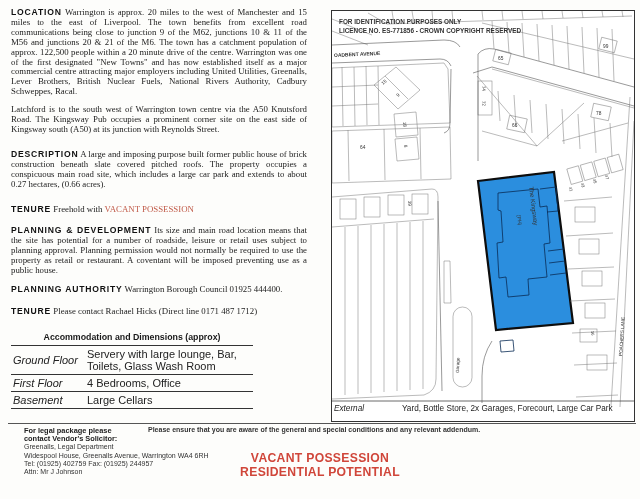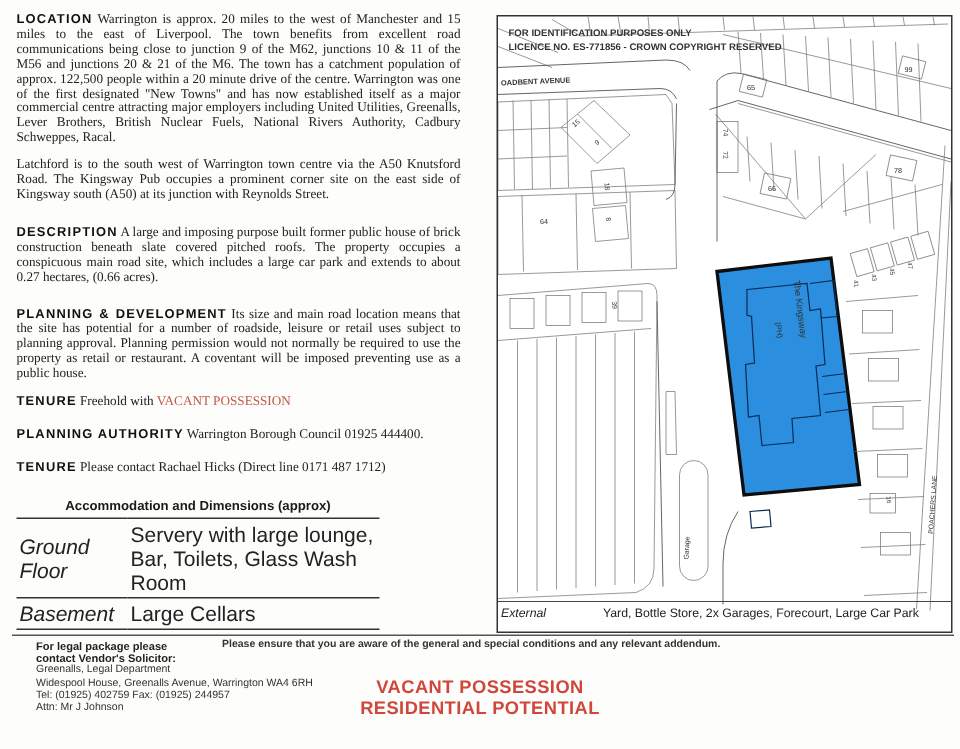--- a/index.html
+++ b/index.html
@@ -11,21 +11,21 @@
         text-align:justify;margin:0 0 8px 0;color:#222;}
   .h{font-family:"Liberation Sans",sans-serif;font-weight:bold;font-size:8.6px;
      letter-spacing:.8px;color:#111;}
   .gap-lg{margin-bottom:15px;}
   .gap-md{margin-bottom:12px;}
   .gap-sm{margin-bottom:9px;}
   .hl{color:#c05a48;}
   
   .acc{width:242px;margin-top:15px;}
   .acc-title{font-weight:bold;font-size:8.8px;text-align:center;width:242px;margin:0 0 3px 0;}
-  table.acc-table{border-collapse:collapse;width:242px;font-size:14px;}
+  table.acc-table{border-collapse:collapse;width:242px;font-size:11px;}
   table.acc-table td{padding:2px 0 2px 2px;border-top:1.4px solid #333;}
   table.acc-table tr:last-child td{border-bottom:1.6px solid #333;}
   td.acc-label{font-style:italic;width:72px;color:#222;}
   td.acc-value{color:#222;}
   
   .map{position:absolute;left:331px;top:10px;width:302px;height:410px;
        border:1px solid #333;background:#fff;}
   .map svg{display:block;}
   .ext-row{position:absolute;left:334px;top:404px;width:306px;font-size:8.2px;
            white-space:nowrap;color:#222;}
@@ -49,36 +49,40 @@
 <div class="page">
 
   <div class="left-col">
 
     <p class="para"><span class="h">LOCATION</span> <span>Warrington is approx. 20 miles to the west of Manchester and 15 miles to the east of Liverpool. The town benefits from excellent road communications being close to junction 9 of the M62, junctions 10 &amp; 11 of the M56 and junctions 20 &amp; 21 of the M6. The town has a catchment population of approx. 122,500 people within a 20 minute drive of the centre.  Warrington was one of the first designated "New Towns" and has now established itself as a major commercial centre attracting major employers including United Utilities, Greenalls, Lever Brothers, British Nuclear Fuels, National Rivers Authority, Cadbury Schweppes, Racal.</span></p>
 
     <p class="para gap-lg"><span>Latchford is to the south west of Warrington town centre via the A50 Knutsford Road. The Kingsway Pub occupies a prominent corner site on the east side of Kingsway south (A50) at its junction with Reynolds Street.</span></p>
 
     <p class="para gap-lg"><span class="h">DESCRIPTION</span> <span>A large and imposing purpose built former public house of brick construction beneath slate covered pitched roofs. The property occupies a conspicuous main road site, which includes a large car park and extends to about 0.27 hectares, (0.66 acres).</span></p>
 
+    <p class="para gap-md"><span class="h">TENURE</span> <span>Freehold with </span><span class="hl">VACANT POSSESSION</span></p>
+
     <p class="para gap-sm"><span class="h">PLANNING &amp; DEVELOPMENT</span> <span>Its size and main road location means that the site has potential for a number of roadside, leisure or retail  uses subject to planning approval. Planning permission would not normally be required to use the property as retail or restaurant. A coventant will be imposed preventing use as a public house.</span></p>
-
-    <p class="para gap-md"><span class="h">TENURE</span> <span>Freehold with </span><span class="hl">VACANT POSSESSION</span></p>
 
     <p class="para gap-md"><span class="h">PLANNING AUTHORITY</span> <span>Warrington Borough Council  01925 444400.</span></p>
 
 
     <p class="para gap-sm"><span class="h">TENURE</span> <span>Please contact Rachael Hicks (Direct line 0171 487 1712)</span></p>
 
     <div class="acc">
       <div class="acc-title">Accommodation and Dimensions (approx)</div>
       <table class="acc-table">
         <tbody>
             <tr>
           <td class="acc-label">Ground Floor</td>
           <td class="acc-value">Servery with large lounge, Bar, Toilets, Glass Wash Room</td>
+        </tr>
+        <tr>
+          <td class="acc-label">First Floor</td>
+          <td class="acc-value">4 Bedrooms, Office</td>
         </tr>
         <tr>
           <td class="acc-label">Basement</td>
           <td class="acc-value">Large Cellars</td>
         </tr>
       </tbody>
         </table>
     </div>
   </div>
 

